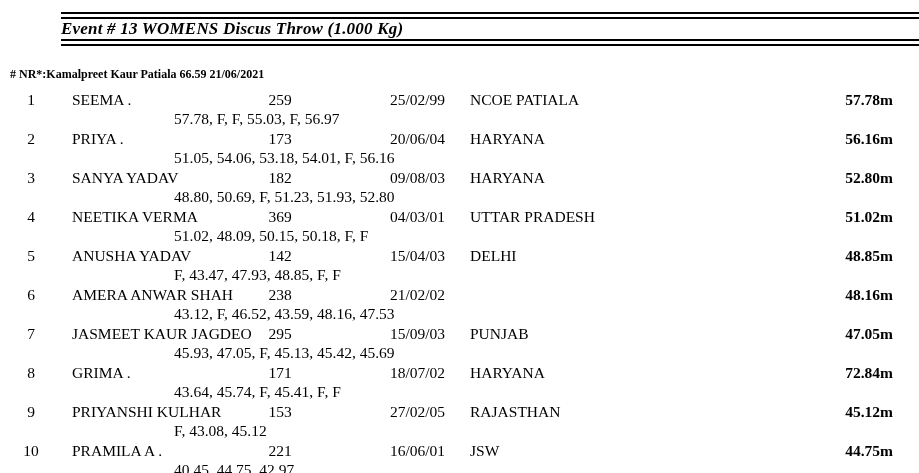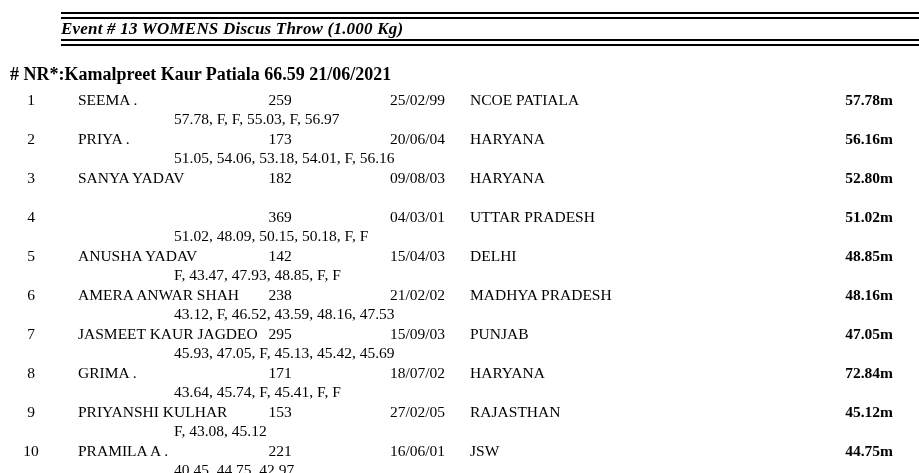--- a/index.html
+++ b/index.html
@@ -30,21 +30,21 @@
     font-size: 17px;
     line-height: 20px;
     letter-spacing: 0.2px;
     white-space: nowrap;
   }
   .nr-note {
     position: absolute;
     top: 67px;
     left: 10px;
     font-weight: bold;
-    font-size: 18px;
+    font-size: 12px;
     line-height: 14px;
     white-space: nowrap;
   }
   .results {
     position: absolute;
     top: 90px;
     left: 0;
     right: 0;
   }
   .row {
@@ -52,21 +52,21 @@
     height: 39px;
     font-size: 15.5px;
   }
   .row span {
     position: absolute;
     top: 1px;
     line-height: 18px;
     white-space: nowrap;
   }
   .cell-rank   { left: 18px; width: 26px; text-align: center; }
-  .cell-name   { left: 78px; }
+  .cell-name   { left: 72px; }
   .cell-bib    { left: 254px; width: 52px; text-align: center; }
   .cell-dob    { left: 390px; }
   .cell-team   { left: 470px; }
   .cell-mark   { right: 26px; font-weight: bold; margin-left: 16px; }
   .row .cell-series { left: 174px; top: 20px; }
 </style>
 </head>
 <body>
 
 <div class="page">
@@ -98,24 +98,26 @@
     <span class="cell-series">51.05, 54.06, 53.18, 54.01, F, 56.16</span>
   </div>
 
   <div class="row">
     <span class="cell-rank">3</span>
     <span class="cell-name">SANYA YADAV</span>
     <span class="cell-bib">182</span>
     <span class="cell-dob">09/08/03</span>
     <span class="cell-team">HARYANA</span>
     <span class="cell-mark">52.80m</span>
+    <span class="cell-series">48.80, 50.69, F, 51.23, 51.93, 52.80</span>
   </div>
 
   <div class="row">
     <span class="cell-rank">4</span>
+    <span class="cell-name">NEETIKA VERMA</span>
     <span class="cell-bib">369</span>
     <span class="cell-dob">04/03/01</span>
     <span class="cell-team">UTTAR PRADESH</span>
     <span class="cell-mark">51.02m</span>
     <span class="cell-series">51.02, 48.09, 50.15, 50.18, F, F</span>
   </div>
 
   <div class="row">
     <span class="cell-rank">5</span>
     <span class="cell-name">ANUSHA YADAV</span>
@@ -124,21 +126,20 @@
     <span class="cell-team">DELHI</span>
     <span class="cell-mark">48.85m</span>
     <span class="cell-series">F, 43.47, 47.93, 48.85, F, F</span>
   </div>
 
   <div class="row">
     <span class="cell-rank">6</span>
     <span class="cell-name">AMERA ANWAR SHAH</span>
     <span class="cell-bib">238</span>
     <span class="cell-dob">21/02/02</span>
-    <span class="cell-team">MADHYA PRADESH</span>
     <span class="cell-mark">48.16m</span>
     <span class="cell-series">43.12, F, 46.52, 43.59, 48.16, 47.53</span>
   </div>
 
   <div class="row">
     <span class="cell-rank">7</span>
     <span class="cell-name">JASMEET KAUR JAGDEO</span>
     <span class="cell-bib">295</span>
     <span class="cell-dob">15/09/03</span>
     <span class="cell-team">PUNJAB</span>

